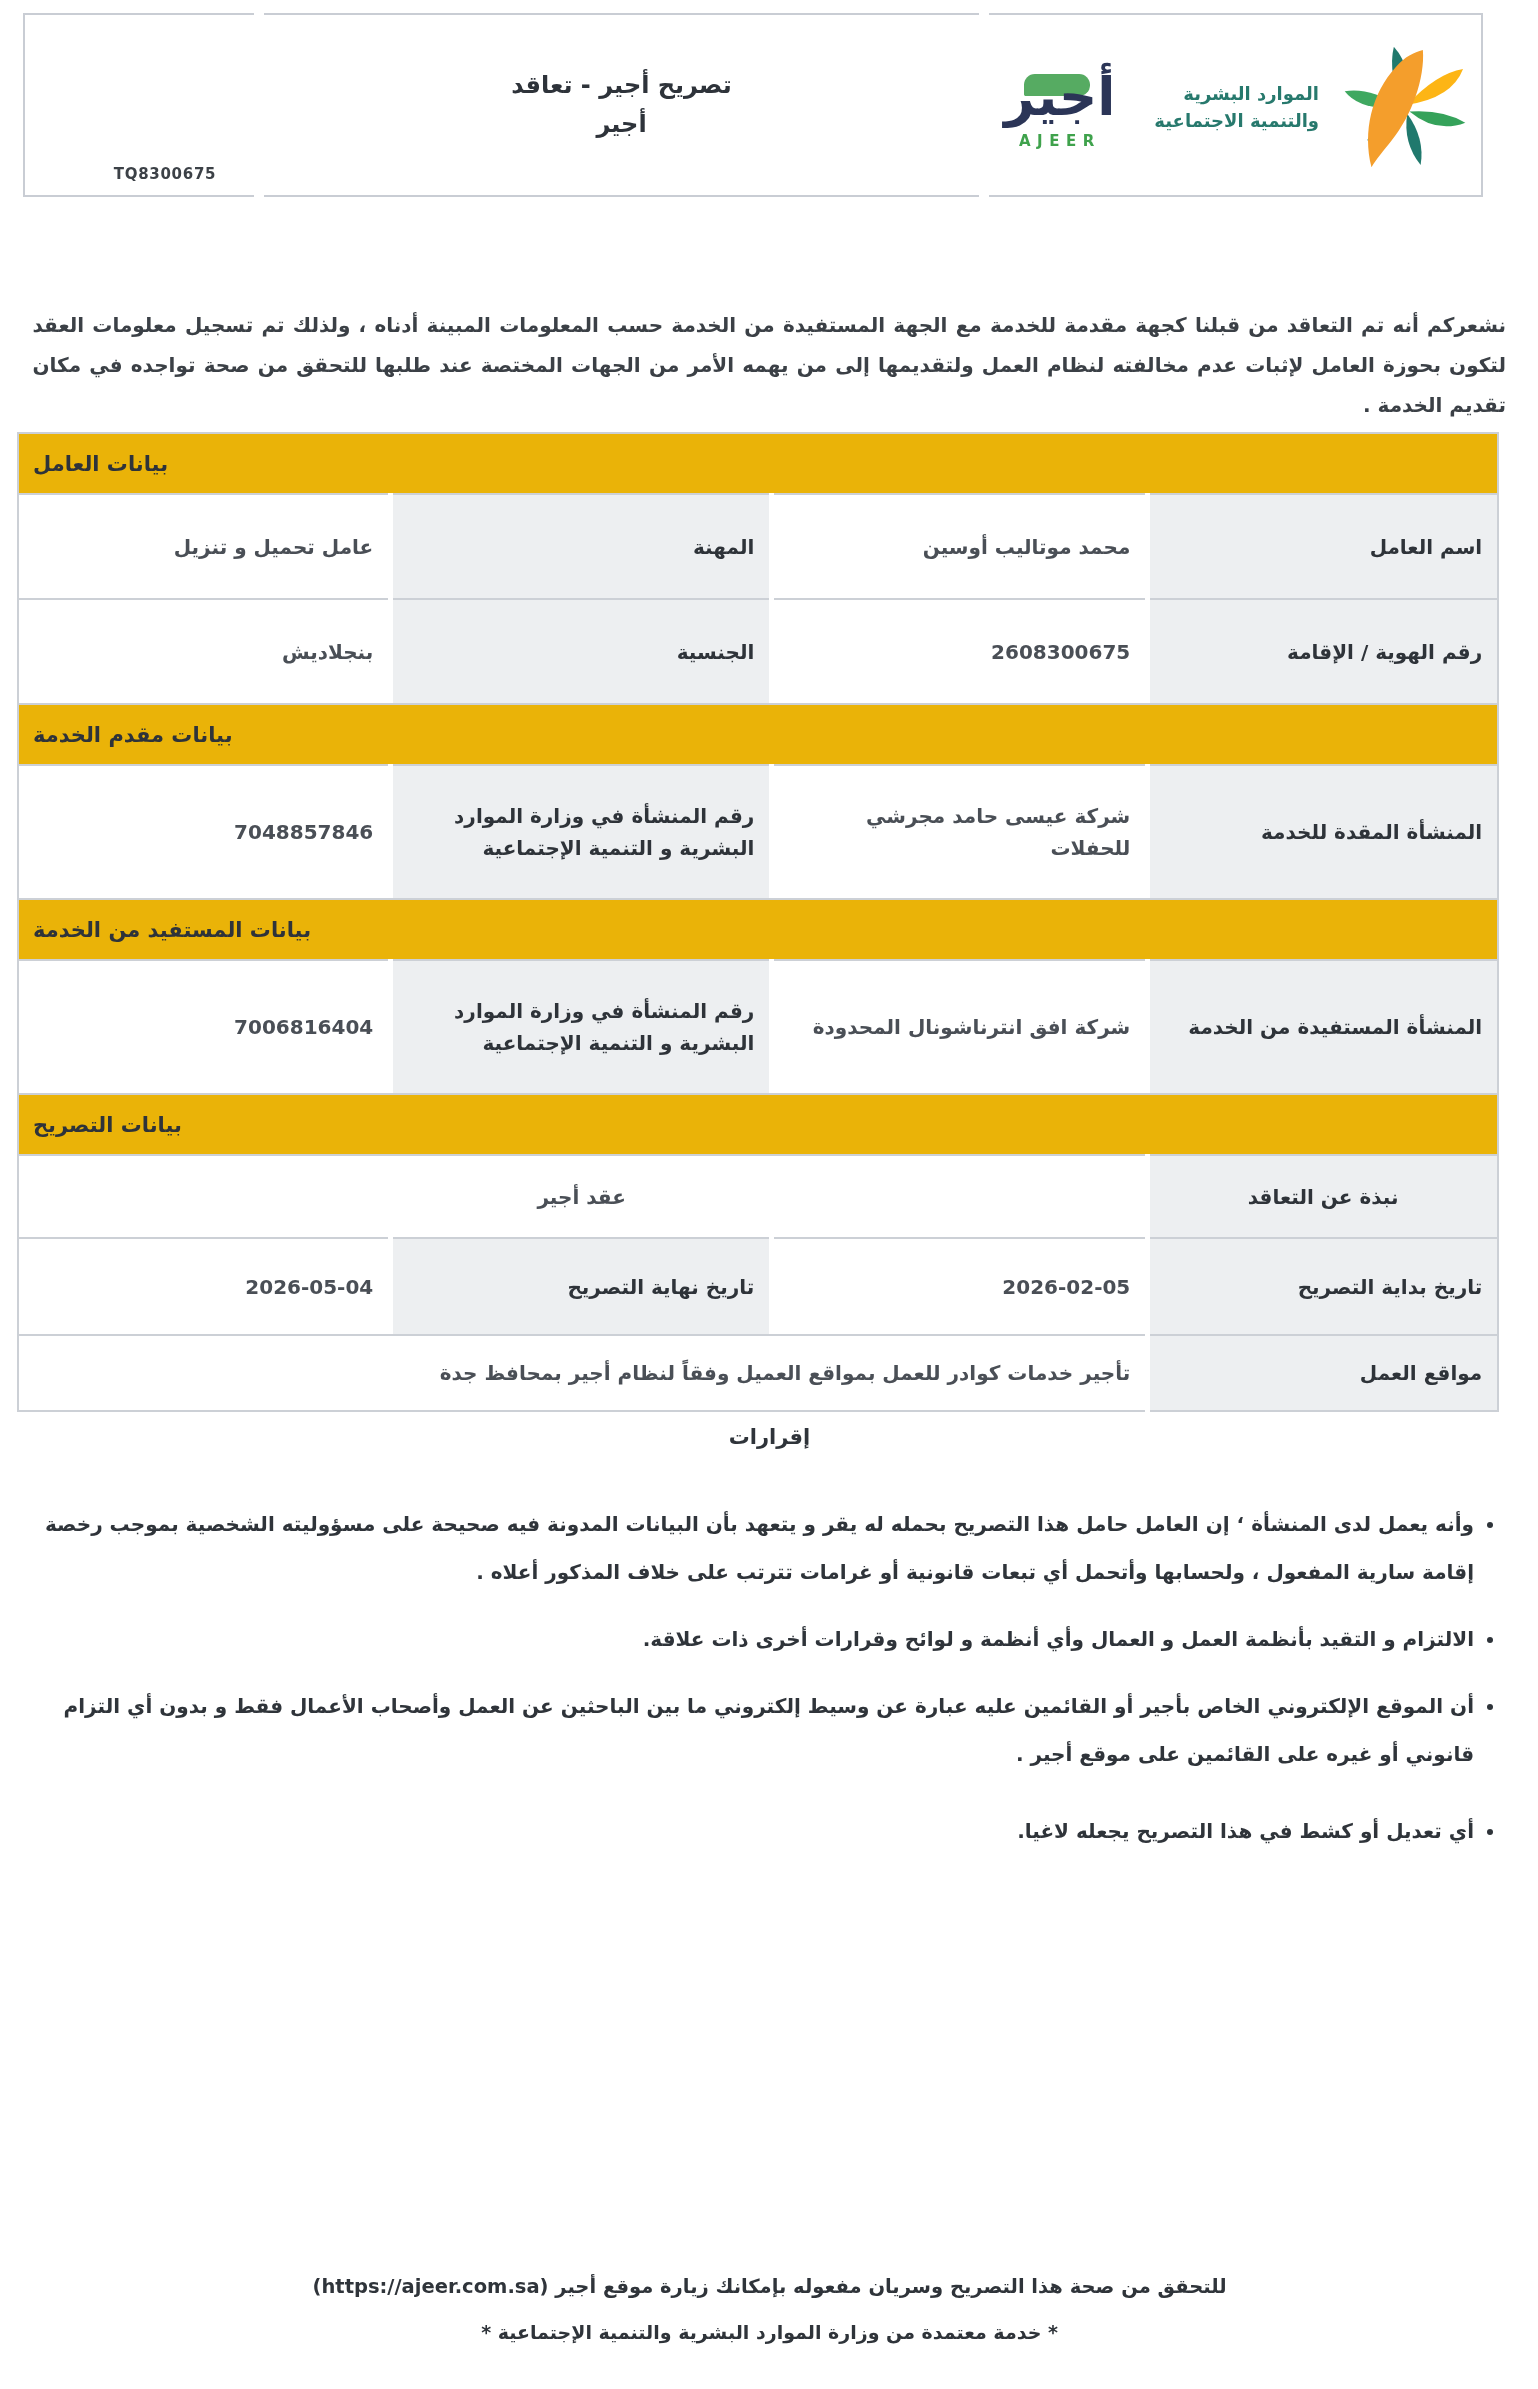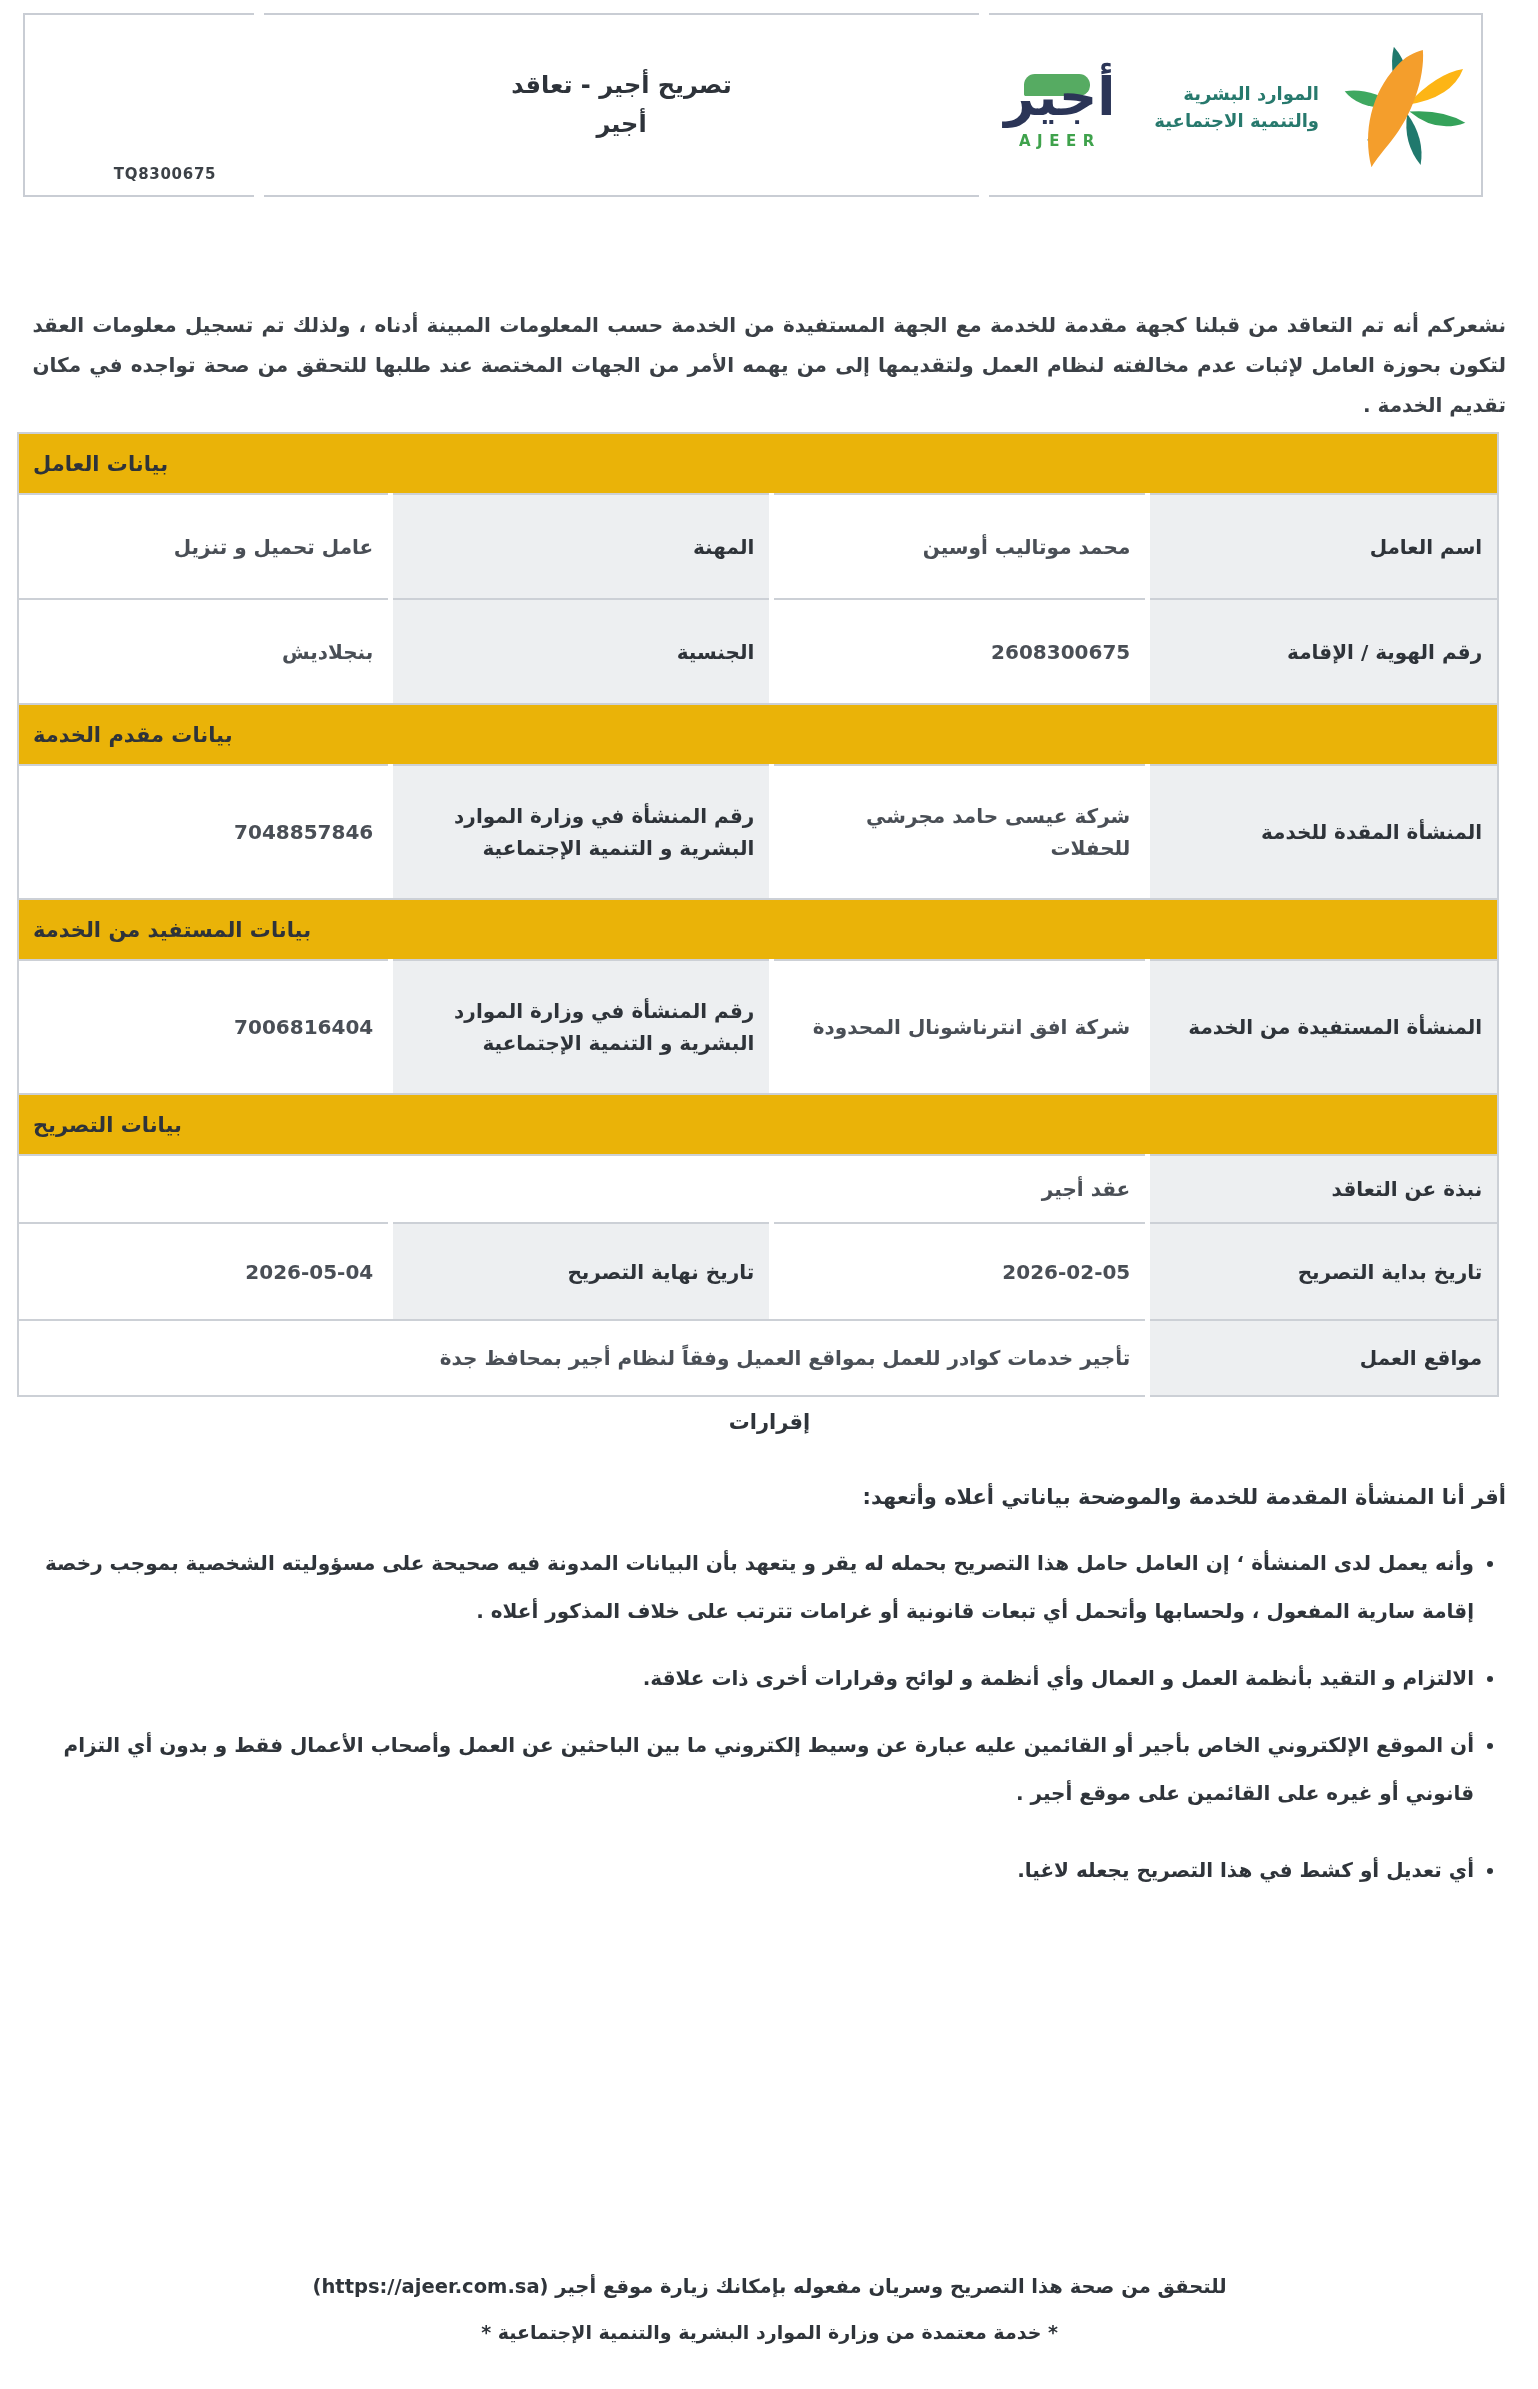--- a/index.html
+++ b/index.html
@@ -144,21 +144,21 @@
     background: #eab308;
     text-align: left;
     height: 61px;
     font-size: 21px;
     color: #2e333a;
   }
   .main-table td.lbl { background: #edeff1; color: #2e3339; }
   .main-table td.val { background: #ffffff; color: #4a4f56; }
   .r-worker td   { height: 105px; }
   .r-wide td     { height: 134px; }
-  .r-contract td { height: 68px; }
+  .r-contract td { height: 83px; text-align: center; }
   .r-dates td    { height: 97px; }
   .r-loc td      { height: 78px; }
   .num { display: inline-block; direction: ltr; unicode-bidi: embed; }
 
   
   .decl-title {
     margin-top: 13px;
     text-align: center;
     font-size: 21px;
     font-weight: 700;
@@ -314,21 +314,20 @@
     <tr class="r-loc last-row">
       <td class="lbl">مواقع العمل</td>
       <td class="val" colspan="3">تأجير خدمات كوادر للعمل بمواقع العميل وفقاً لنظام أجير بمحافظ جدة</td>
     </tr>
   </tbody>
     </table>
 
   <div class="decl-title">إقرارات</div>
 
   <div class="declarations">
-    <div class="decl-intro">أقر أنا المنشأة المقدمة للخدمة والموضحة بياناتي أعلاه وأتعهد:</div>
     <ul class="decl-list">
       <li>وأنه يعمل لدى المنشأة ‘ إن العامل حامل هذا التصريح بحمله له يقر و يتعهد بأن البيانات المدونة فيه صحيحة على مسؤوليته الشخصية بموجب رخصة إقامة سارية المفعول ، ولحسابها وأتحمل أي تبعات قانونية أو غرامات تترتب على خلاف المذكور أعلاه .</li>
       <li>الالتزام و التقيد بأنظمة العمل و العمال وأي أنظمة و لوائح وقرارات أخرى ذات علاقة.</li>
       <li>أن الموقع الإلكتروني الخاص بأجير أو القائمين عليه عبارة عن وسيط إلكتروني ما بين الباحثين عن العمل وأصحاب الأعمال فقط و بدون أي التزام قانوني أو غيره على القائمين على موقع أجير .</li>
       <li class="gap-top">أي تعديل أو كشط في هذا التصريح يجعله لاغيا.</li>
     </ul>
   </div>
 
   <div class="footer">
     <div class="footer-line1">للتحقق من صحة هذا التصريح وسريان مفعوله بإمكانك زيارة موقع أجير (https://ajeer.com.sa)</div>

